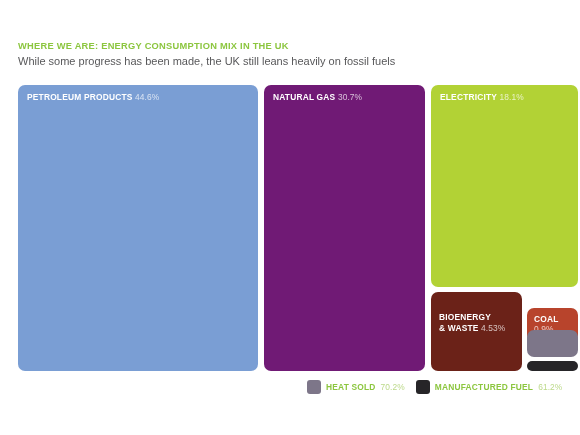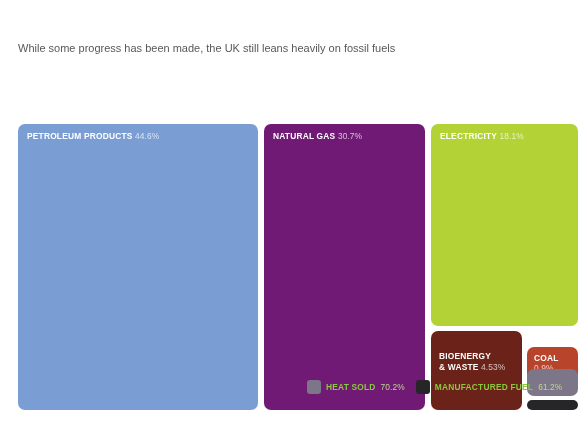--- a/index.html
+++ b/index.html
@@ -55,21 +55,20 @@
     top: 0;
     width: 580px;
     height: 435px;
   }
 
   .tile {
     position: absolute;
     border-radius: 7px;
     box-sizing: border-box;
     overflow: hidden;
-    margin-top: 39px;
   }
   .tile-label {
     position: absolute;
     left: 9px;
     top: 7px;
     right: 5px;
     font-size: 8.4px;
     font-weight: bold;
     color: #ffffff;
     letter-spacing: 0.2px;
@@ -155,20 +154,21 @@
     letter-spacing: 0.1px;
     white-space: nowrap;
   }
 </style>
 </head>
 <body>
 
 <div class="chart-root">
 
   <div class="header">
+    <div class="chart-title" style="color: rgb(140, 198, 63);">WHERE WE ARE: ENERGY CONSUMPTION MIX IN THE UK</div>
     <div class="chart-subtitle" style="color: rgb(88, 88, 90);">While some progress has been made, the UK still leans heavily on fossil fuels</div>
   </div>
 
   <div class="treemap">
 
     <div class="tile tile-petroleum" style="background-color: rgb(122, 158, 212);">
       <div class="tile-label">
         <span>PETROLEUM PRODUCTS</span>
         <span class="tile-value">44.6%</span>
       </div>

